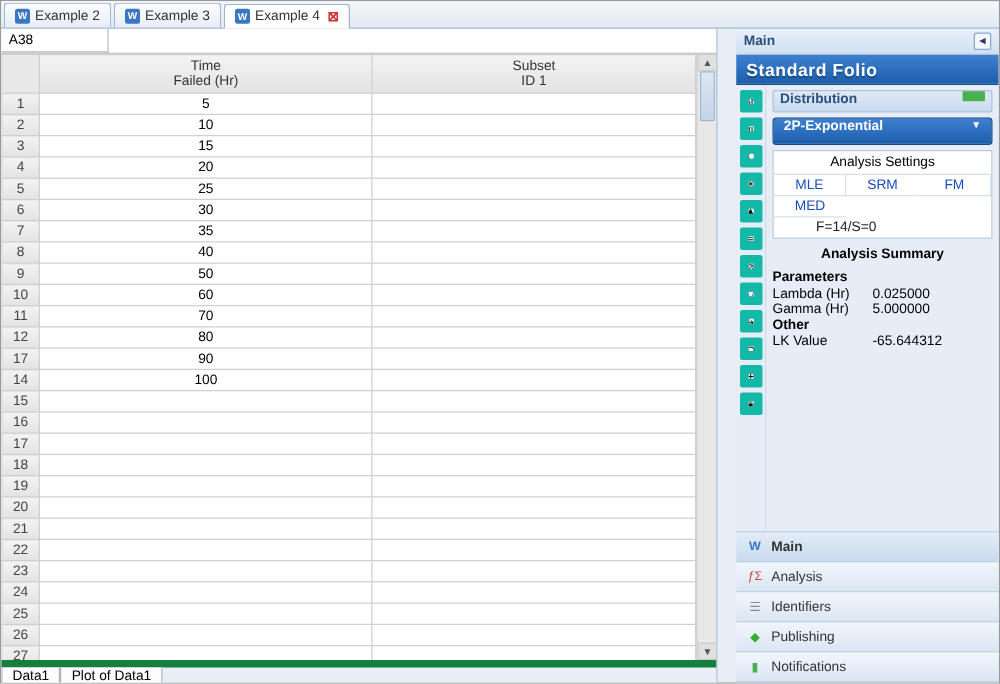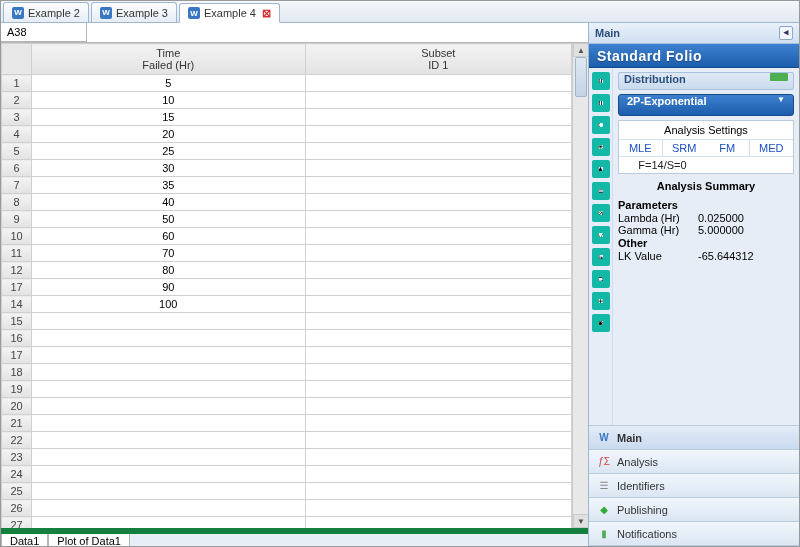--- a/index.html
+++ b/index.html
@@ -34,38 +34,38 @@
 .vscroll { width: 16px; background: #e8e8e8; border-left: 1px solid #ccc; position: relative; }
 .vscroll-thumb { position: absolute; top: 14px; left: 2px; width: 12px; height: 40px; background: linear-gradient(#dfe7f1,#c4d3e7); border: 1px solid #9fb6d0; border-radius: 2px; }
 .vscroll-arrow { position: absolute; left: 0; width: 16px; height: 14px; background: #e0e0e0; display:flex;align-items:center;justify-content:center;font-size:8px;color:#555;border:1px solid #ccc;}
 .vscroll-arrow.up{top:0;} .vscroll-arrow.down{bottom:0;}
 
 .bottom-tabs { display: flex; height: 18px; background: #e8eef5; border-top: 6px solid #15803d; align-items: flex-start; }
 .bottom-tab { padding: 1px 8px; border: 1px solid #b5b5b5; border-top: none; background: #fdfdfd; font-size: 11px; cursor: pointer; margin-right: 0px; }
 .bottom-tab.active { background: #fff; font-weight: normal; }
 
 
-.right-panel { width: 210px; display: flex; flex-direction: column; background: #e6edf6; }
+.right-panel { width: 210px; display: flex; flex-direction: column; background: #e6edf6; margin-left: 15px; }
 .main-header { height: 21px; background: linear-gradient(#eaf1fa,#cfdff2); border-bottom: 1px solid #a7bedb; display: flex; align-items: center; padding: 0 6px; font-size: 11px; font-weight: bold; color: #2b4f7d; justify-content: space-between; }
 .main-header .collapse { width: 14px; height: 14px; border: 1px solid #8aa8cd; background: #f3f7fc; text-align: center; line-height: 11px; font-size: 9px; color: #336; border-radius: 2px; cursor: pointer; }
 .std-folio { height: 24px; background: linear-gradient(#3d80cf,#1c5eac); color: #fff; font-family: "Segoe UI", sans-serif; font-size: 14px; font-weight: bold; letter-spacing: 0.5px; display: flex; align-items: center; padding: 0 8px; border-bottom: 1px solid #154a86; text-shadow: 0 1px 1px rgba(0,0,0,.3); }
 
 .panel-body { flex: 1; display: flex; overflow: hidden; }
 .tool-col { width: 24px; background: #e6edf6; border-right: 1px solid #cfdbe9; display: flex; flex-direction: column; align-items: center; padding-top: 4px; gap: 4px; }
 .tool-btn { width: 18px; height: 18px; border: 7px solid #14b8a6; background: #f7fafd; border-radius: 2px; font-size: 9px; display:flex;align-items:center;justify-content:center; cursor:pointer; overflow:hidden;}
 
 .panel-content { flex: 1; padding: 4px 5px; display: flex; flex-direction: column; gap: 4px; overflow: hidden; }
 .section-bar { display: flex; align-items: flex-start; justify-content: space-between; background: linear-gradient(#dfe9f5,#cadbef); border: 1px solid #a9c1dc; height: 18px; padding: 0 5px; font-size: 11px; font-weight: bold; color: #2b4f7d; border-radius: 2px; }
 .section-bar .indicator { width: 18px; height: 8px; background: #4caf50; border-radius: 1px; }
 .dist-dd { height: 22px; background: linear-gradient(#3d80cf,#1c5eac); color: #fff; border: 1px solid #154a86; border-radius: 3px; display: flex; align-items: flex-start; justify-content: space-between; padding: 0 8px; font-size: 11px; font-weight: bold; cursor: pointer; gap: 28px; }
 .dist-dd .arrow { font-size: 8px; }
 
 .settings-box { border: 1px solid #b9ccde; background: #fff; }
 .settings-title { text-align: center; font-size: 11px; padding: 3px 0; border-bottom: 1px solid #d5e0ed; }
-.settings-grid { display: grid; grid-template-columns: 1fr 1fr 1fr 1fr; }
+.settings-grid { display: grid; grid-template-columns: 1fr 1fr 1fr; }
 .settings-cell { border-right: 1px solid #d5e0ed; border-bottom: 1px solid #d5e0ed; text-align: center; padding: 2px 0; font-size: 11px; color: #1a4fbf; cursor: pointer; }
 .settings-cell:nth-child(2n){border-right:none;}
 .fs-row { grid-column: 1 / span 2; text-align: center; padding: 2px 0; font-size: 11px; color: #222; border-bottom: none; }
 
 .summary-title { text-align: center; font-weight: bold; font-size: 11px; padding: 2px 0; }
 .param-block { font-size: 11px; }
 .param-block .ph { font-weight: bold; padding: 1px 0; }
 .param-row { display: flex; }
 .param-row .k { width: 80px; }
 .param-row .v { flex: 1; }

